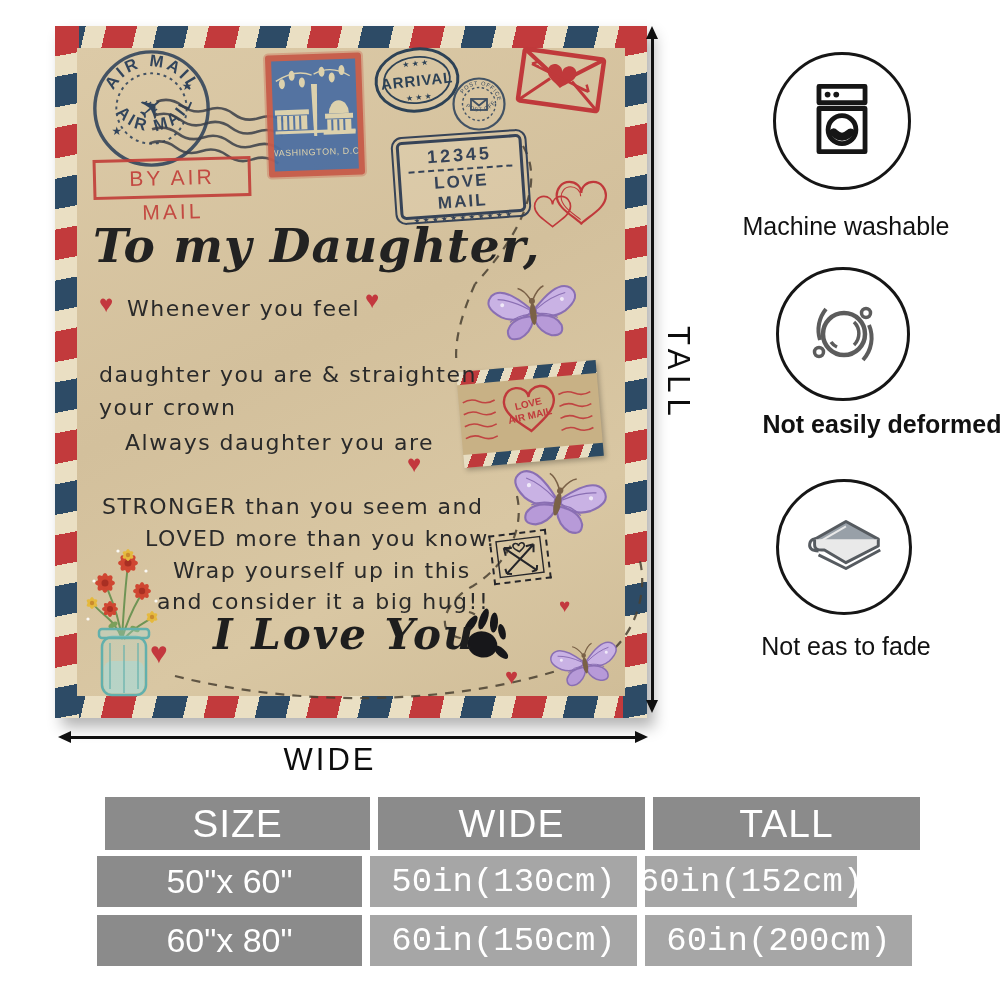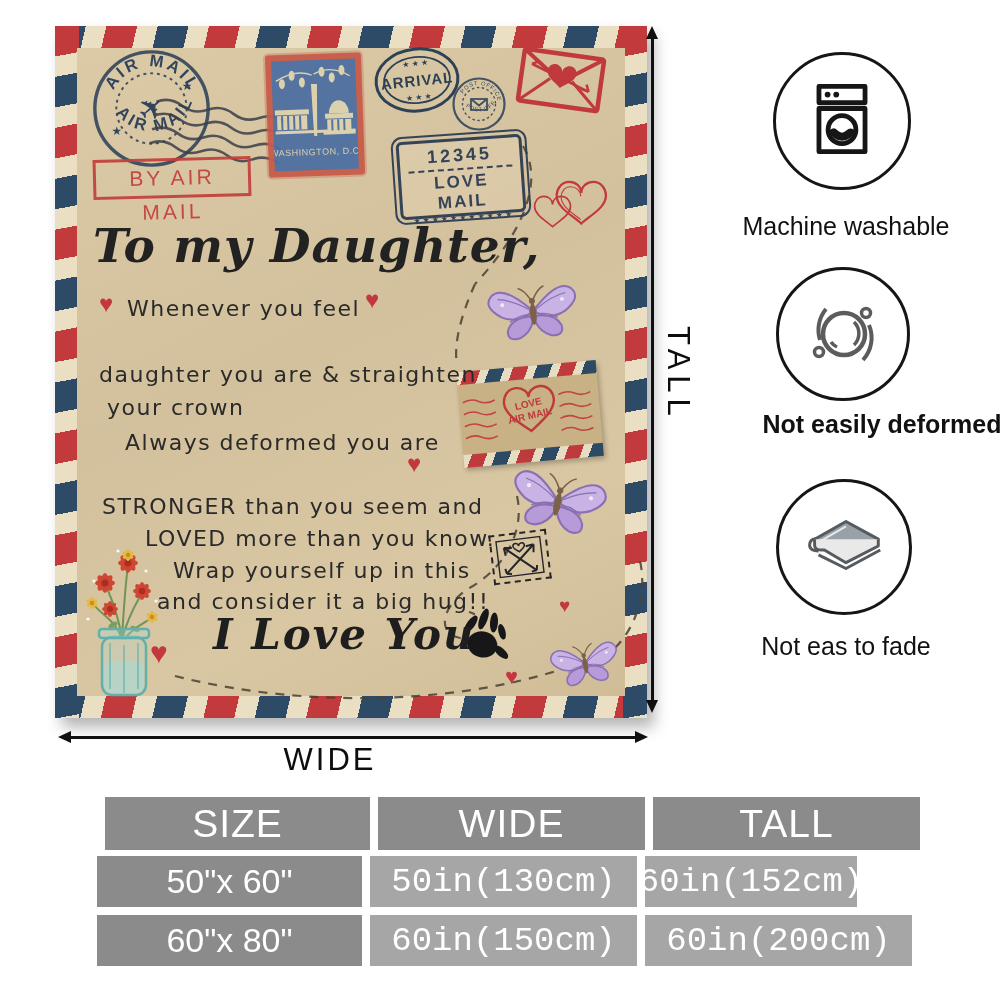--- a/index.html
+++ b/index.html
@@ -345,22 +345,22 @@
     <span class="abs heart" style="left:44px;top:266px;font-size:24px;">♥</span>
     <span class="abs heart" style="left:310px;top:262px;font-size:24px;">♥</span>
     <span class="abs heart" style="left:352px;top:426px;font-size:24px;">♥</span>
     <span class="abs heart" style="left:95px;top:612px;font-size:30px;">♥</span>
     <span class="abs heart" style="left:504px;top:570px;font-size:19px;">♥</span>
     <span class="abs heart" style="left:450px;top:640px;font-size:22px;">♥</span>
 
     <div class="abs salutation" style="left:38px;top:192px;">To my Daughter,</div>
     <div class="abs body-line" style="left:72px;top:270px;">Whenever you feel</div>
     <div class="abs body-line" style="left:44px;top:336px;">daughter you are &amp; straighten</div>
-    <div class="abs body-line" style="left:52px;top:369px;">your crown</div>
-    <div class="abs body-line" style="left:70px;top:404px;">Always deformed you are</div>
+    <div class="abs body-line" style="left:44px;top:369px;">your crown</div>
+    <div class="abs body-line" style="left:70px;top:404px;">Always daughter you are</div>
     <div class="abs body-line" style="left:47px;top:468px;">STRONGER than you seem and</div>
     <div class="abs body-line" style="left:90px;top:500px;">LOVED more than you know.</div>
     <div class="abs body-line" style="left:118px;top:532px;">Wrap yourself up in this</div>
     <div class="abs body-line" style="left:102px;top:563px;">and consider it a big hug!!</div>
     <div class="abs signature" style="left:158px;top:584px;text-align:right;">I Love You</div>
   </div>
 
   <div class="abs arrowhead ah-up" style="left:646px;top:26px;"></div>
   <div class="abs dim-line-v" style="left:651px;top:36px;height:666px;"></div>
   <div class="abs arrowhead ah-down" style="left:646px;top:700px;"></div>

